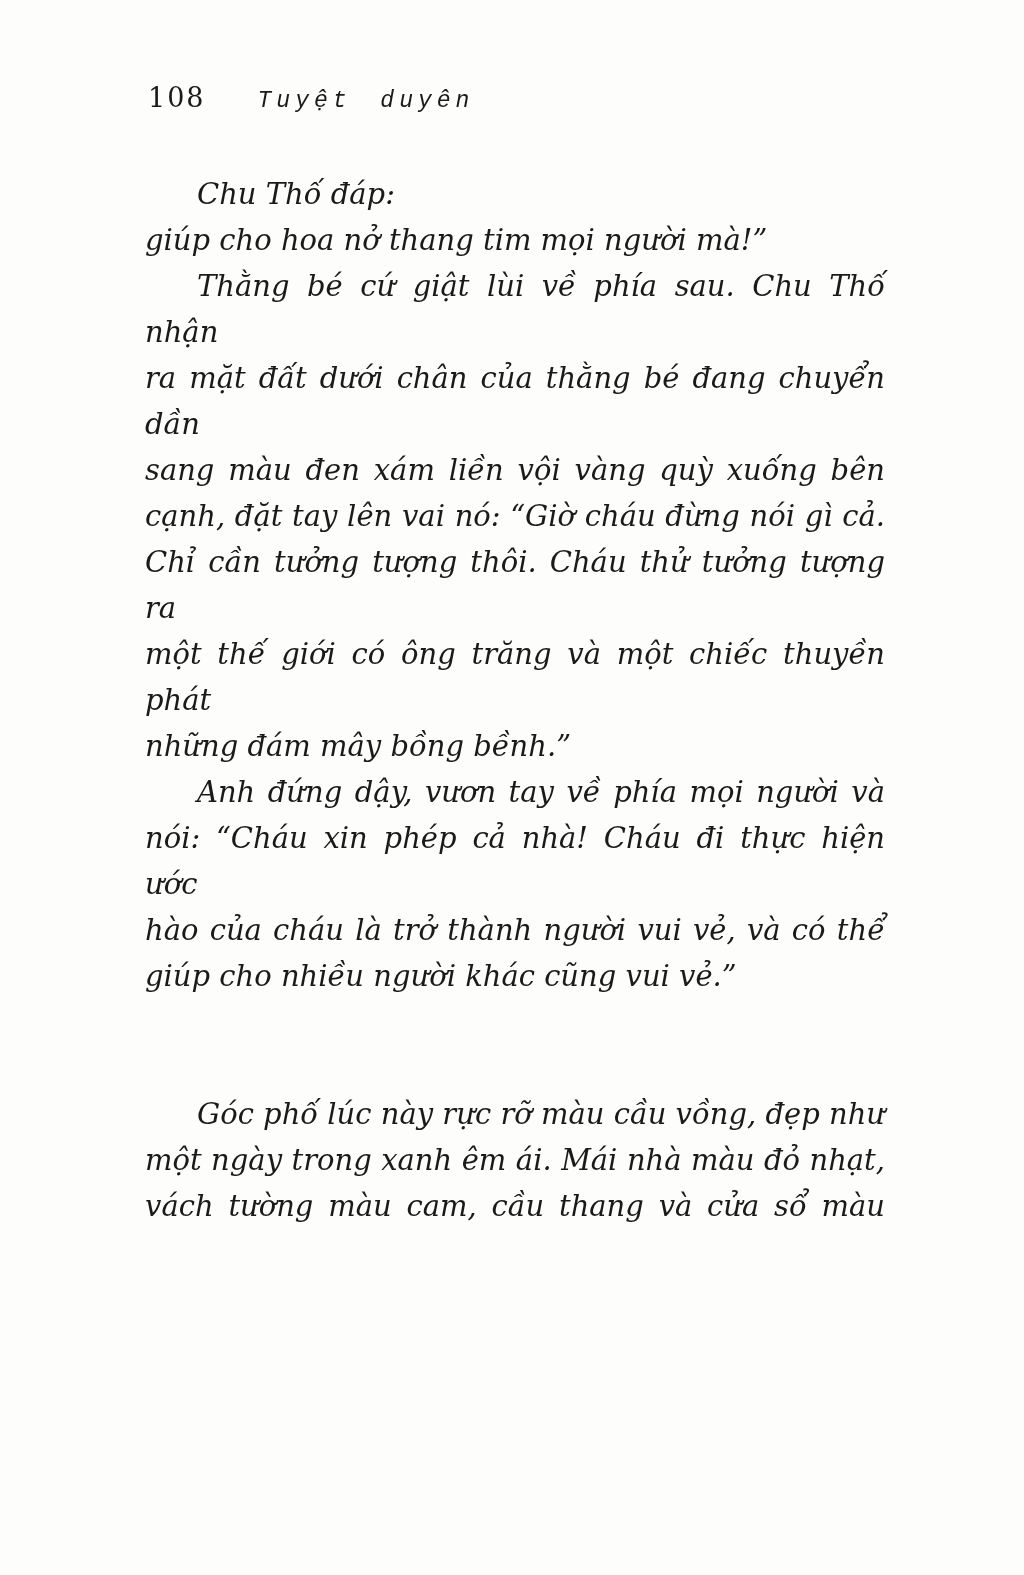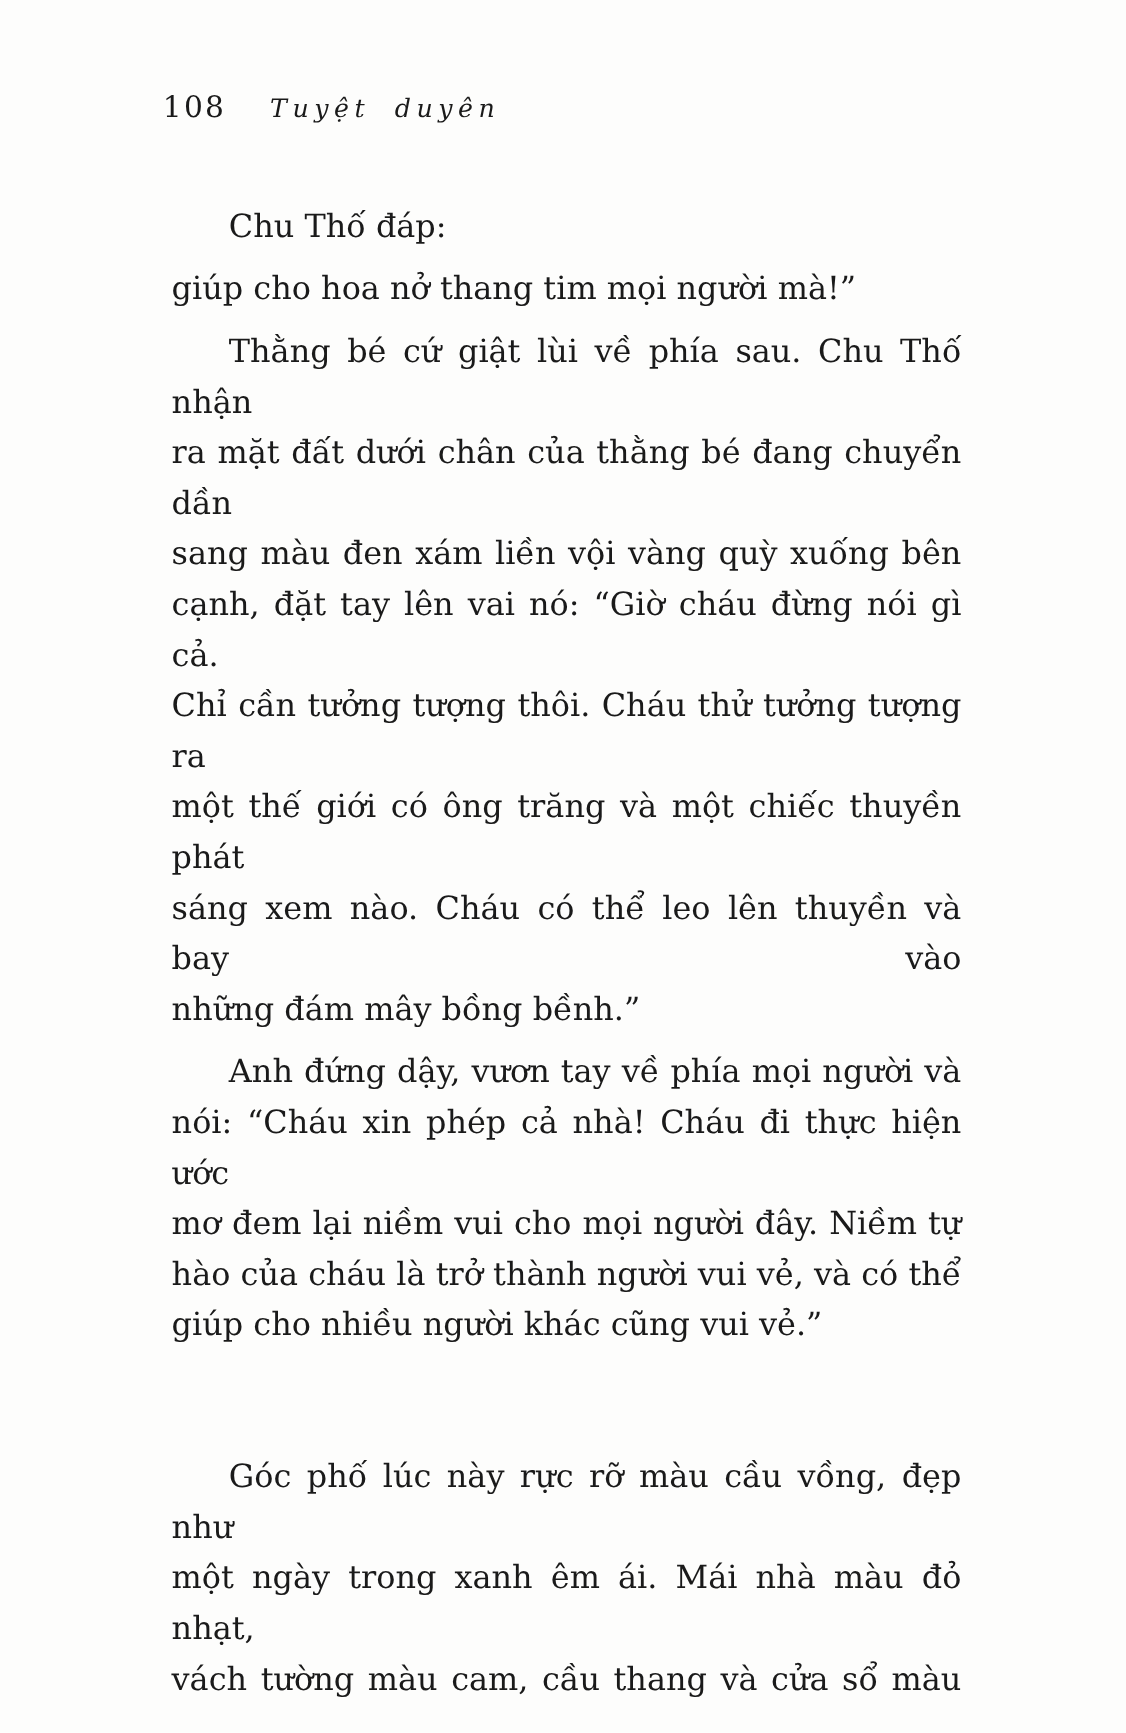--- a/index.html
+++ b/index.html
@@ -18,36 +18,38 @@
     top: 82px;
     left: 148px;
     display: flex;
     align-items: baseline;
   }
   .page-number {
     font-size: 27px;
     letter-spacing: 2px;
   }
   .book-title {
-    margin-left: 40px;
+    margin-left: 52px;
     font-style: italic;
     font-size: 23px;
     letter-spacing: 5px;
     word-spacing: 10px;
+    font-family: Liberation Mono, monospace;
   }
   .text-block {
     position: absolute;
     top: 171px;
     left: 145px;
     width: 740px;
     font-size: 29px;
     line-height: 46px;
   }
   .paragraph {
-    margin: 11px;
+    margin: 0;
+    font-style: italic;
   }
   .paragraph.section-break {
     margin-top: 92px;
   }
   .line {
     text-align: justify;
     text-align-last: justify;
   }
   .line.last {
     text-align-last: left;
@@ -71,27 +73,25 @@
       <div class="paragraph">
         <div class="line last">giúp cho hoa nở thang tim mọi người mà!”</div>
       </div>
       <div class="paragraph">
         <div class="line first indented">Thằng bé cứ giật lùi về phía sau. Chu Thố nhận</div>
         <div class="line">ra mặt đất dưới chân của thằng bé đang chuyển dần</div>
         <div class="line">sang màu đen xám liền vội vàng quỳ xuống bên</div>
         <div class="line">cạnh, đặt tay lên vai nó: “Giờ cháu đừng nói gì cả.</div>
         <div class="line">Chỉ cần tưởng tượng thôi. Cháu thử tưởng tượng ra</div>
         <div class="line">một thế giới có ông trăng và một chiếc thuyền phát</div>
-        <div class="line">sáng xem nào. Cháu có thể leo lên thuyền và bay vào</div>
         <div class="line last">những đám mây bồng bềnh.”</div>
       </div>
       <div class="paragraph">
         <div class="line first indented">Anh đứng dậy, vươn tay về phía mọi người và</div>
         <div class="line">nói: “Cháu xin phép cả nhà! Cháu đi thực hiện ước</div>
-        <div class="line">mơ đem lại niềm vui cho mọi người đây. Niềm tự</div>
         <div class="line">hào của cháu là trở thành người vui vẻ, và có thể</div>
         <div class="line last">giúp cho nhiều người khác cũng vui vẻ.”</div>
       </div>
       <div class="paragraph section-break">
         <div class="line first indented">Góc phố lúc này rực rỡ màu cầu vồng, đẹp như</div>
         <div class="line">một ngày trong xanh êm ái. Mái nhà màu đỏ nhạt,</div>
         <div class="line">vách tường màu cam, cầu thang và cửa sổ màu</div>
       </div>
     </div>
 </div>

